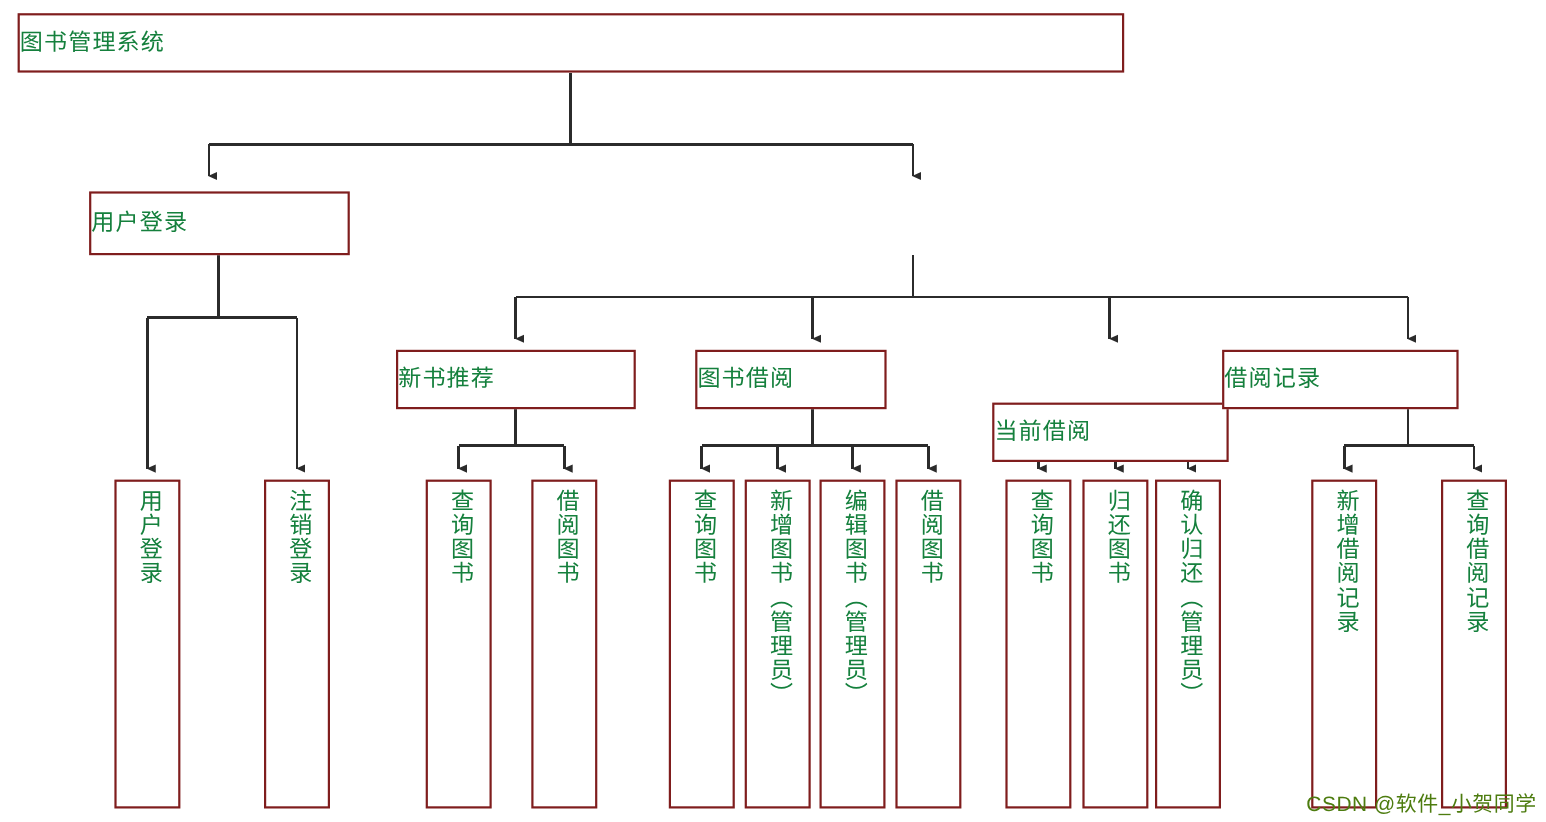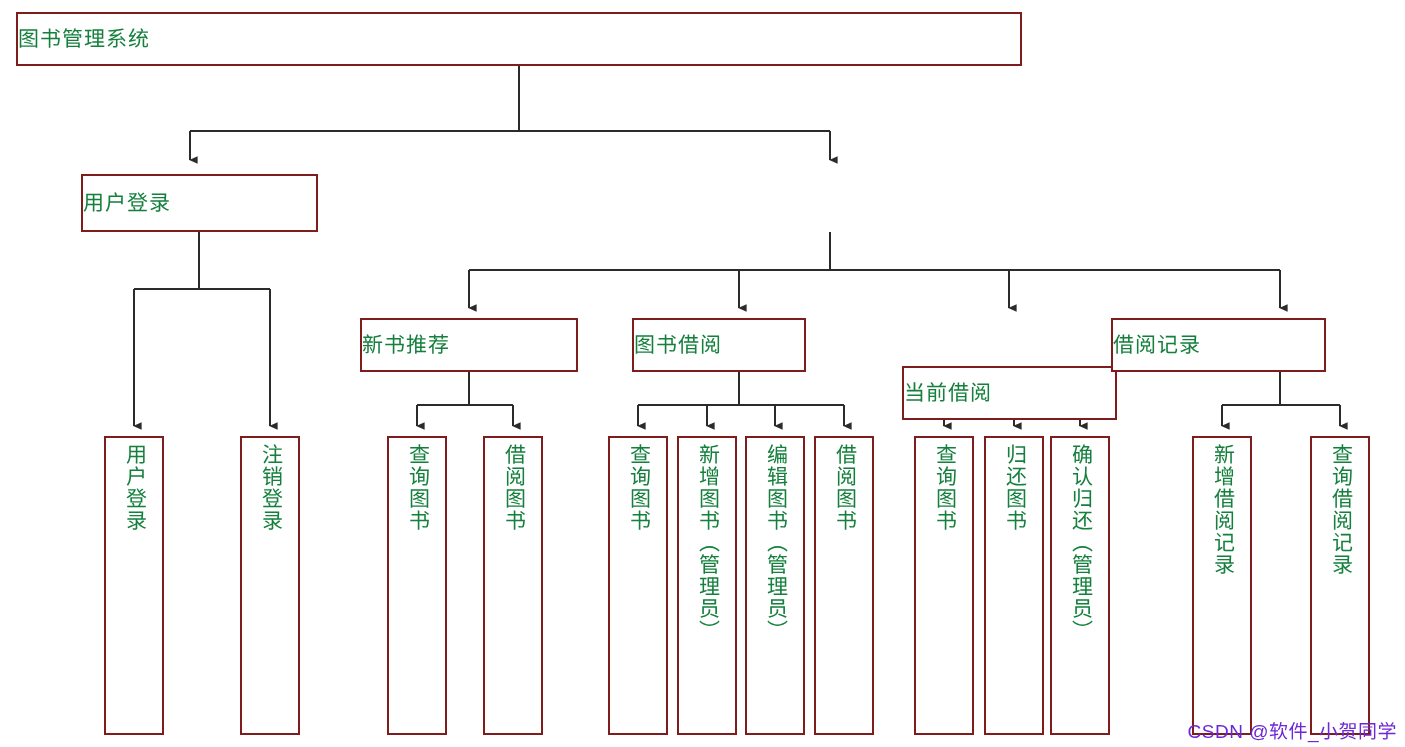--- a/index.html
+++ b/index.html
@@ -54,21 +54,21 @@
   .node-v .vtext {
     writing-mode: vertical-rl;
     text-orientation: upright;
     display: block;
   }
   #watermark {
     position: absolute;
     right: 8px;
     bottom: 4px;
     font-size: 19px;
-    color: #6d28d9;
+    color: #4d7c0f;
     letter-spacing: 0.5px;
     white-space: nowrap;
     user-select: none;
   }
 </style>
 </head>
 <body>
 
 <div id="diagram-root">
 

